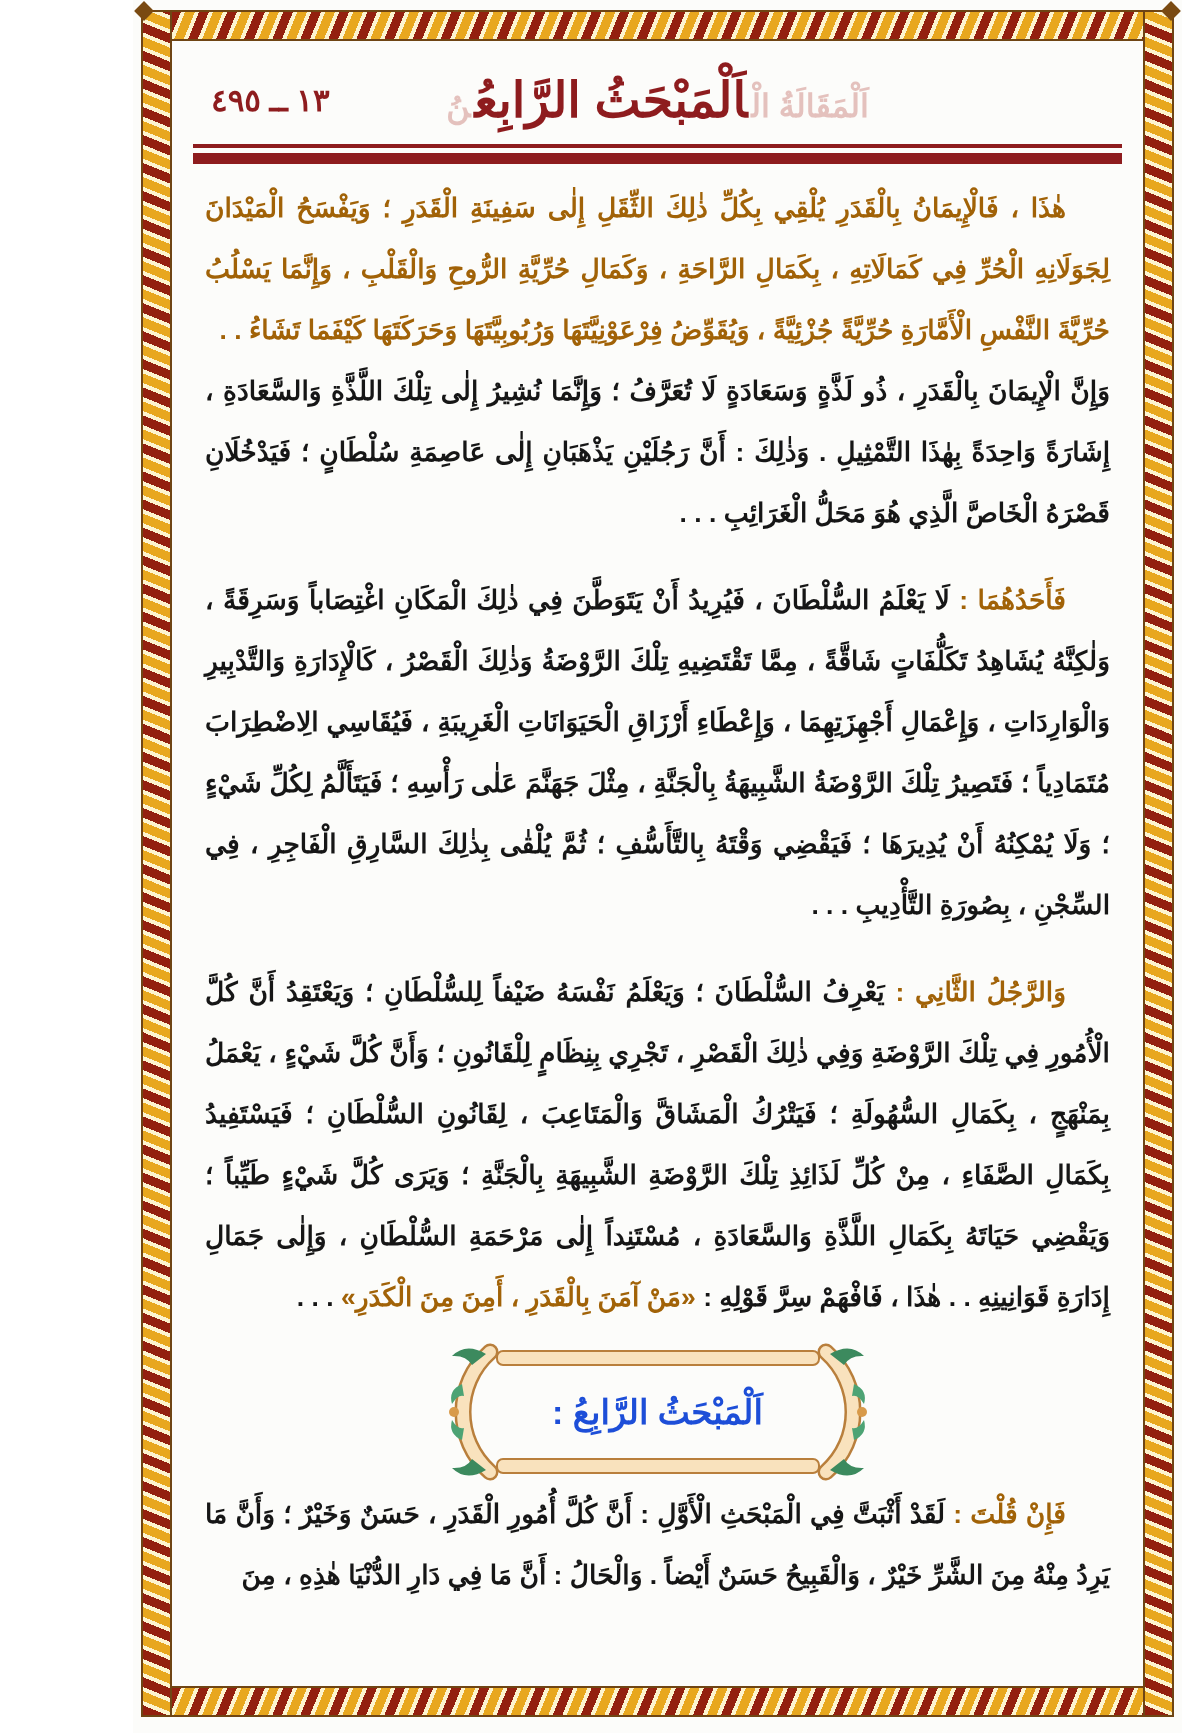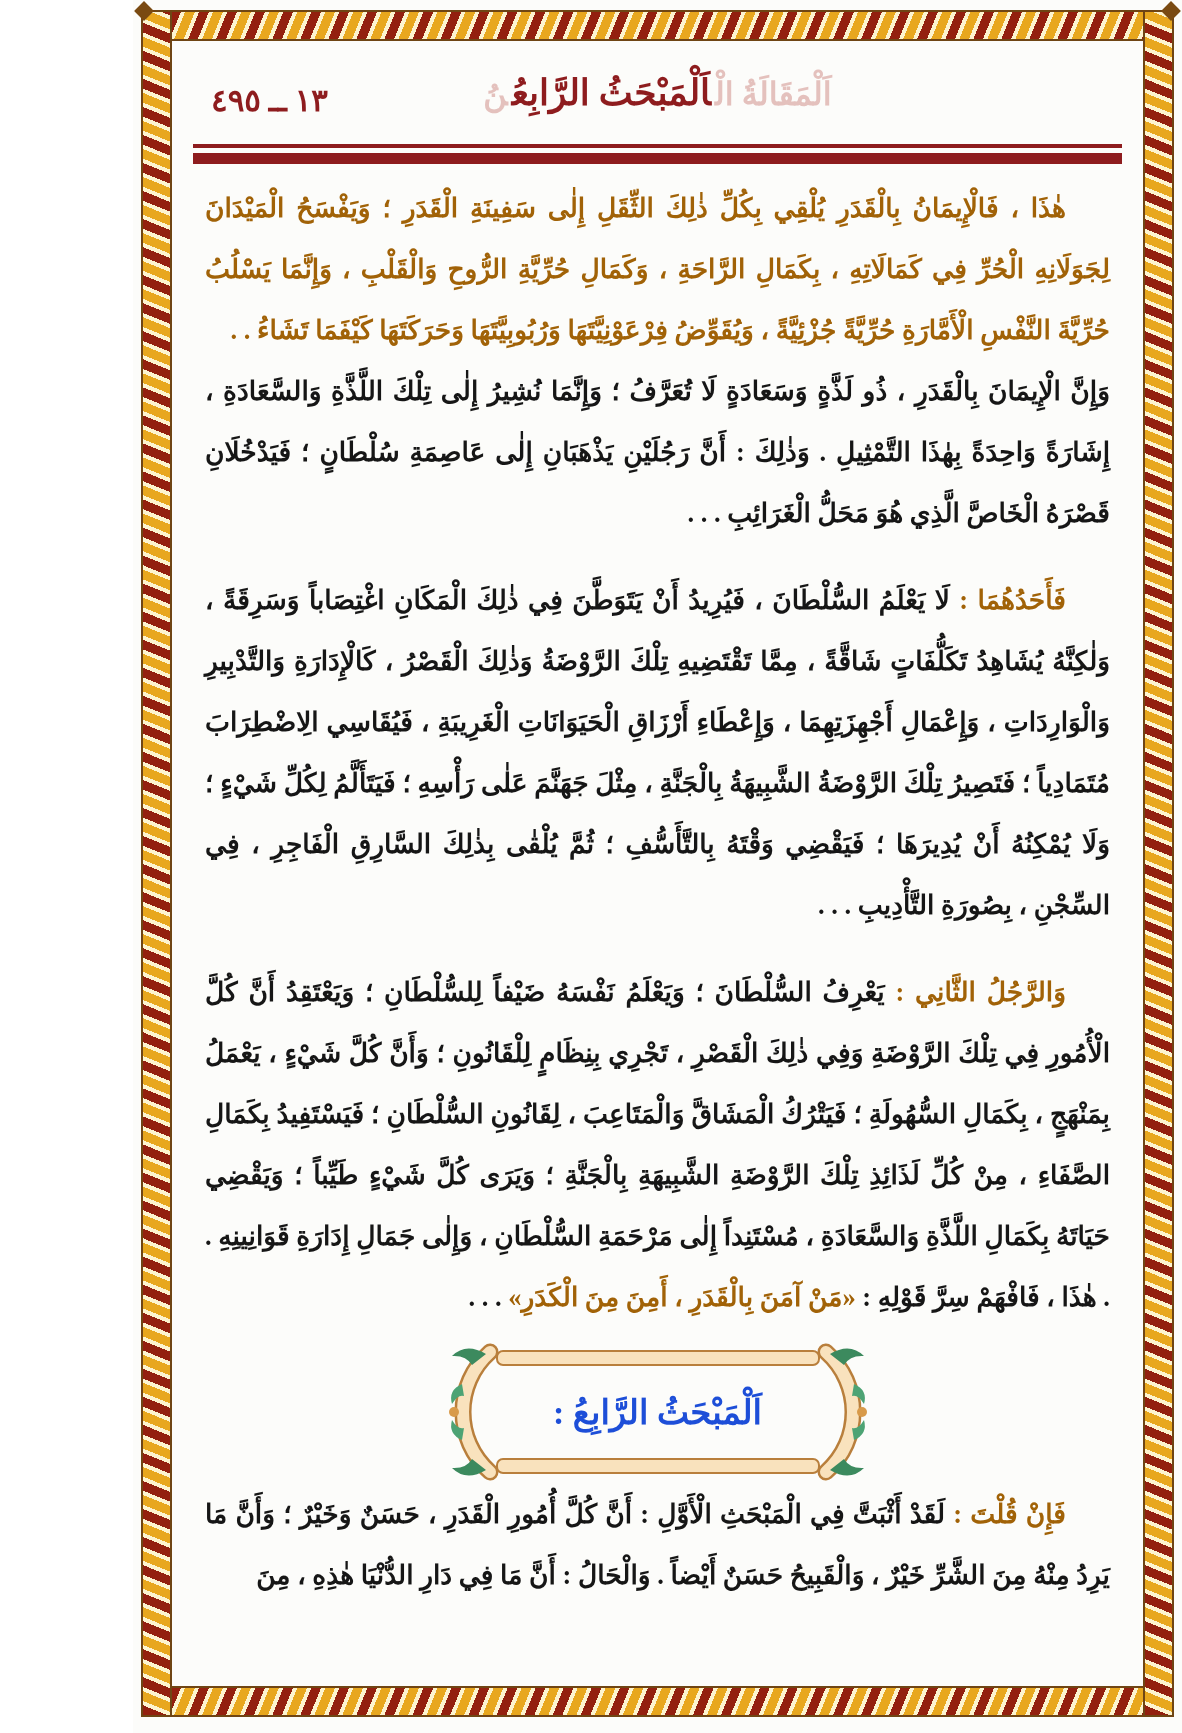--- a/index.html
+++ b/index.html
@@ -1,21 +1,21 @@
 <!DOCTYPE html>
 <html lang="ar" dir="rtl"><head>
 <meta charset="utf-8">
 <style>
   html,body { margin:0; padding:0; background:#ffffff; }
   .page {
     position:relative;
     width:1049px; height:1733px;
     background:#fcfcfa;
     overflow:hidden;
-    font-family:Liberation Serif, serif;
+    font-family:Liberation Sans, sans-serif;
     direction:rtl;
   }
   
   .frame-strip { position:absolute; box-sizing:border-box; border:2px solid #6f4514; }
   .frame-h {
     left:8px; right:8px; height:31px;
     background: repeating-linear-gradient(112deg,
       #93200f 0 9px, #fdf4cf 9px 13px, #e8a71e 13px 22px, #fdf4cf 22px 26px);
   }
   .frame-top { top:10px; }
@@ -47,21 +47,21 @@
     letter-spacing:2px;
   }
   .title-row {
     position:absolute; left:0; right:0; top:20px;
     text-align:center; white-space:nowrap;
   }
   .title-row .ghost {
     color:#e4c1bd; font-size:32px; font-weight:bold;
   }
   .title-row .main-title {
-    color:#8e1c1e; font-size:36px; font-weight:bold;
+    color:#8e1c1e; font-size:49px; font-weight:bold;
     margin:0 4px;
   }
   .rules { margin:4px 4px 0; }
   .rule-thin  { height:4px;  background:#8e1c1e; }
   .rule-gap   { height:5px; }
   .rule-thick { height:11px; background:#8e1c1e; }
 
   
   .body-text {
     padding:14px 16px 0;

